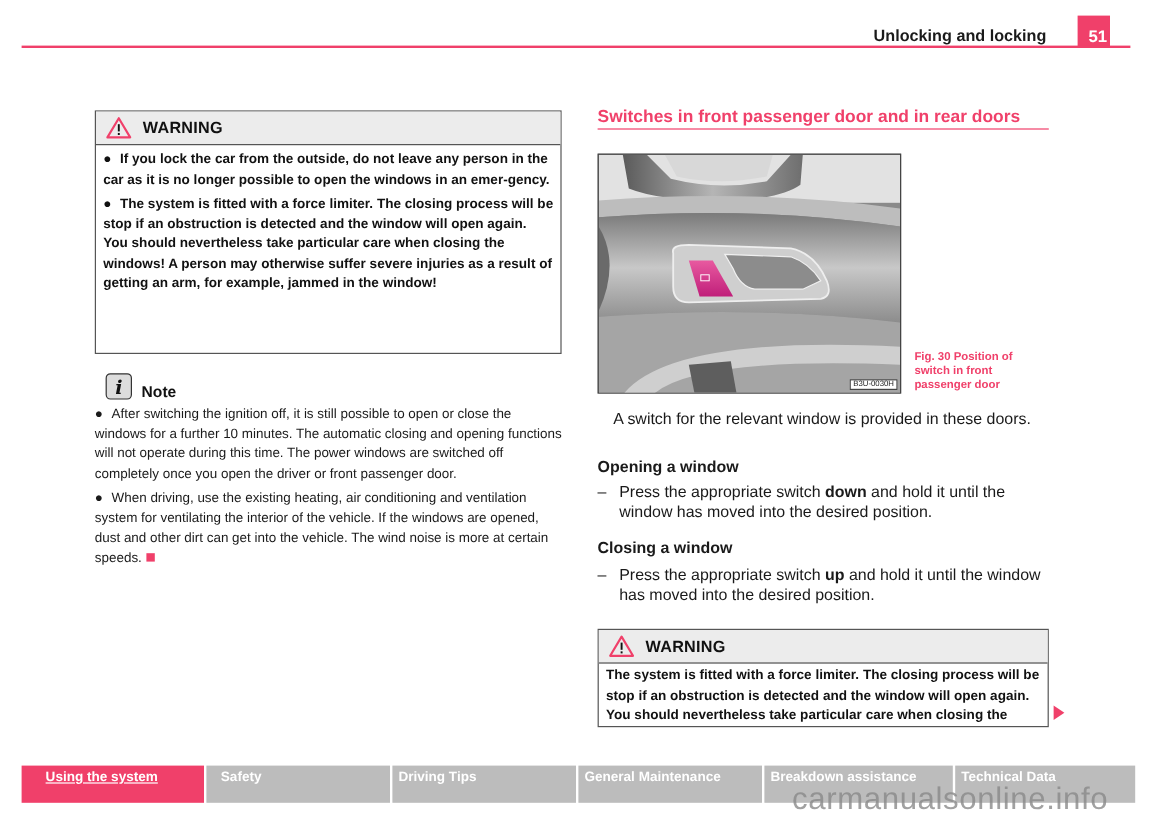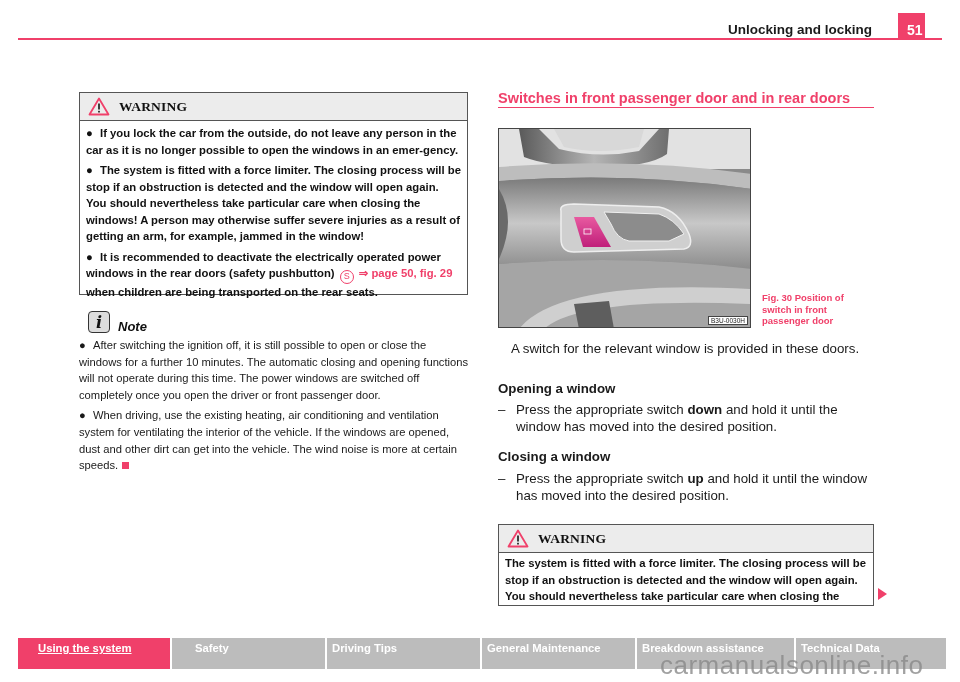--- a/index.html
+++ b/index.html
@@ -8,32 +8,32 @@
 
   
   .header-rule { position: absolute; left: 18px; top: 38px; width: 924px; height: 2px; background: #f0406a; }
   .header-title { position: absolute; right: 88px; top: 22px; font-size: 13.5px; font-weight: bold; color: #1a1a1a; }
   .page-num { position: absolute; left: 898px; top: 13px; width: 27px; height: 27px; background: #f0406a; color: #fff; font-weight: bold; font-size: 14px; padding: 9px 0 0 9px; }
 
   
   .warn-box { position: absolute; border: 1px solid #555; background: #fff; }
   .warn-head { background: #ececec; height: 28px; border-bottom: 1px solid #555; display: flex; align-items: center; padding-left: 8px; }
   .warn-head svg { width: 22px; height: 19px; margin-right: 9px; }
-  .warn-title { font-weight: bold; font-size: 13.5px; color: #111; letter-spacing: 0.2px; font-family: Liberation Serif, serif; }
+  .warn-title { font-weight: bold; font-size: 13.5px; color: #111; letter-spacing: 0.2px; }
   .warn-body { padding: 4px 5px 4px 6px; font-size: 11.3px; font-weight: bold; line-height: 16.5px; color: #111; }
   .warn-body p { margin-bottom: 4px; }
   .warn-body p:last-child { margin-bottom: 0; }
   .bullet { display: inline-block; width: 14px; }
   .red { color: #f0406a; }
   .s-circle { display: inline-block; width: 14px; height: 14px; border: 1.3px solid #f0406a; border-radius: 50%; color: #f0406a; font-size: 9px; line-height: 11px; text-align: center; font-weight: normal; vertical-align: -2px; margin: 0 2px; }
 
   
   .note-head { position: absolute; left: 88px; top: 311px; display: flex; align-items: flex-end; }
   .note-icon { width: 22px; height: 22px; border: 1.5px solid #333; border-radius: 4px; background: #ddd; display: flex; align-items: center; justify-content: center; font-family: "DejaVu Serif", serif; font-style: italic; font-weight: bold; font-size: 16px; color: #111; margin-right: 8px; }
-  .note-title { font-weight: bold; font-size: 13px; color: #111; margin-bottom: -1px; font-style: italic; }
+  .note-title { font-weight: bold; font-size: 13px; color: #111; margin-bottom: -1px; }
   .note-body { position: absolute; left: 79px; top: 337px; width: 392px; font-size: 11.2px; line-height: 16.6px; color: #1a1a1a; }
   .note-body p { margin-bottom: 4px; }
   .end-square { display: inline-block; width: 7px; height: 7px; background: #f0406a; margin-left: 4px; vertical-align: 0; }
 
   
   .section-title { position: absolute; left: 498px; top: 90px; font-size: 14.5px; font-weight: bold; color: #f0406a; }
   .section-rule { position: absolute; left: 498px; top: 107px; width: 376px; height: 1px; background: #f0406a; }
 
   .figure { position: absolute; left: 498px; top: 128px; width: 253px; height: 200px; border: 1px solid #444; overflow: hidden; background: #9a9a9a; }
   .fig-code { position: absolute; right: 2px; bottom: 2px; background: #fff; border: 1px solid #444; font-size: 6.5px; padding: 0 2px; color: #222; }
@@ -65,21 +65,20 @@
     <svg viewBox="0 0 22 19">
       <path d="M11 1.5 L20.5 17.5 L1.5 17.5 Z" fill="none" stroke="#f0406a" stroke-width="1.8" stroke-linejoin="round"></path>
       <rect x="10.2" y="6.5" width="1.6" height="6" fill="#111"></rect>
       <rect x="10.2" y="13.8" width="1.6" height="1.7" fill="#111"></rect>
     </svg>
     <span class="warn-title">WARNING</span>
   </div>
   <div class="warn-body">
     <p><span class="bullet">●</span><span>If you lock the car from the outside, do not leave any person in the car as it is no longer possible to open the windows in an emer-gency.</span></p>
     <p><span class="bullet">●</span><span>The system is fitted with a force limiter. The closing process will be stop if an obstruction is detected and the window will open again. You should nevertheless take particular care when closing the windows! A person may otherwise suffer severe injuries as a result of getting an arm, for example, jammed in the window!</span></p>
-    <p><span class="bullet">●</span><span>It is recommended to deactivate the electrically operated power windows in the rear doors (safety pushbutton)</span> <span class="s-circle">S</span> <span class="red">⇒ page 50, fig. 29</span> <span>when children are being transported on the rear seats.</span></p>
   </div>
 </div>
 
 <div class="note-head">
   <div class="note-icon">i</div>
   <span class="note-title">Note</span>
 </div>
 <div class="note-body">
   <p><span class="bullet">●</span><span>After switching the ignition off, it is still possible to open or close the windows for a further 10 minutes. The automatic closing and opening functions will not operate during this time. The power windows are switched off completely once you open the driver or front passenger door.</span></p>
   <p><span class="bullet">●</span><span>When driving, use the existing heating, air conditioning and ventilation system for ventilating the interior of the vehicle. If the windows are opened, dust and other dirt can get into the vehicle. The wind noise is more at certain speeds.</span><span class="end-square"></span></p>
@@ -154,19 +153,19 @@
       <rect x="10.2" y="13.8" width="1.6" height="1.7" fill="#111"></rect>
     </svg>
     <span class="warn-title">WARNING</span>
   </div>
   <div class="warn-body" style="padding-top:2px;">The system is fitted with a force limiter. The closing process will be stop if an obstruction is detected and the window will open again. You should nevertheless take particular care when closing the</div>
 </div>
 <div class="continue-arrow"></div>
 
 <div class="footer">
   <div class="nav-tab active" style="width:152px; padding-left:20px;"><span>Using the system</span></div>
-  <div class="nav-tab" style="width:153px; padding-left:23px;"><span>Safety</span></div>
+  <div class="nav-tab" style="width:153px; padding-left:12px;"><span>Safety</span></div>
   <div class="nav-tab" style="width:153px; padding-left:5px;"><span>Driving Tips</span></div>
   <div class="nav-tab" style="width:153px; padding-left:5px;"><span>General Maintenance</span></div>
   <div class="nav-tab" style="width:157px; padding-left:5px;"><span>Breakdown assistance</span></div>
   <div class="nav-tab" style="width:150px; padding-left:5px;"><span>Technical Data</span></div>
 </div>
 <div class="watermark">carmanualsonline.info</div>
 
 </body></html>

